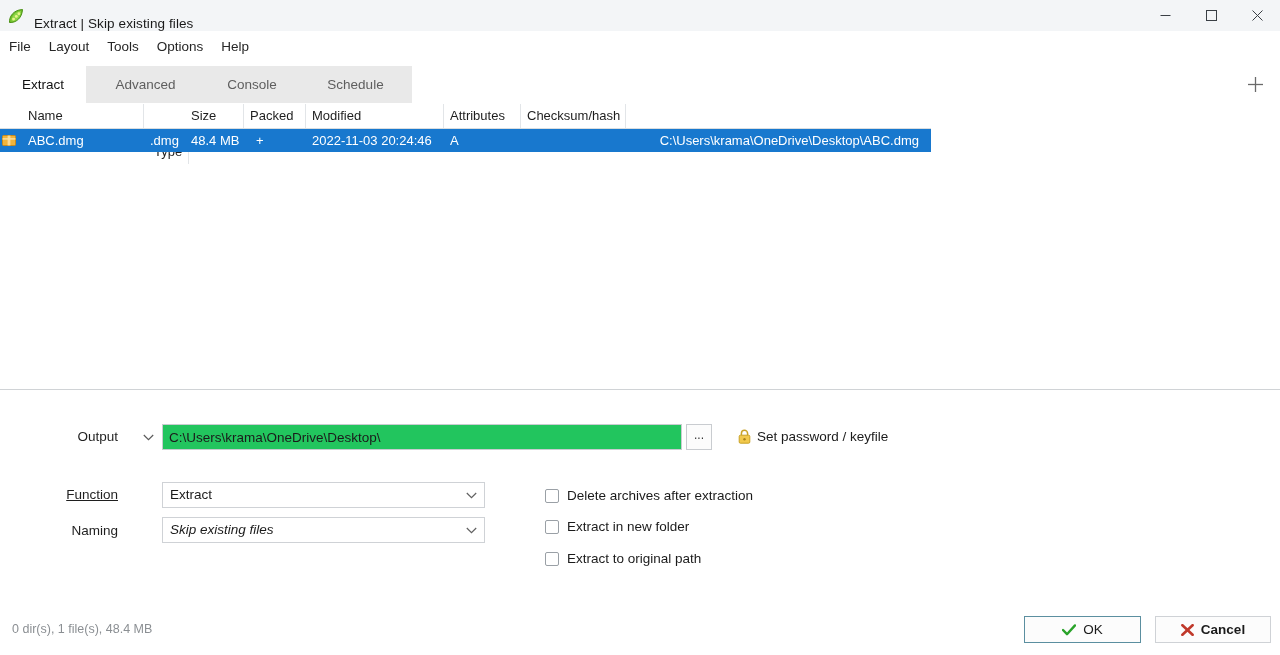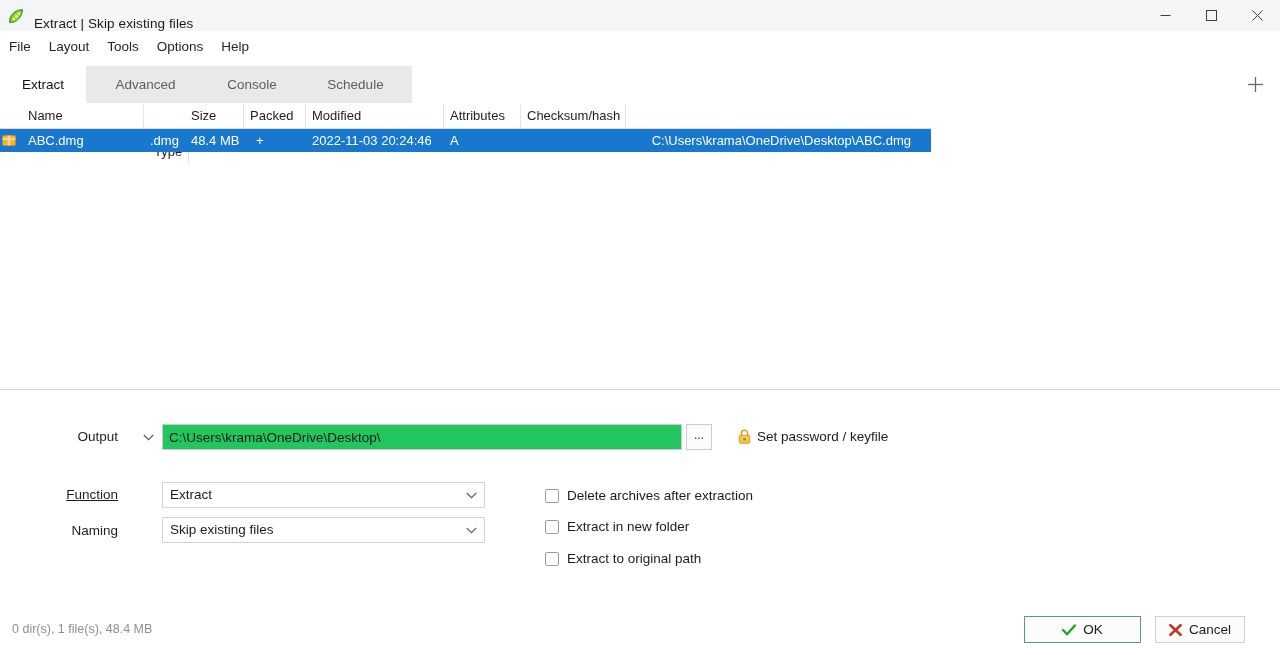--- a/index.html
+++ b/index.html
@@ -103,21 +103,21 @@
   .c-attributes { left: 444px; width: 77px; }
   .c-checksum { left: 521px; width: 105px; }
   .c-fullname { left: 626px; width: 305px; border-right: none; }
 
   .rc-name { left: 22px; }
   .rc-type { left: 144px; }
   .rc-size { left: 185px; }
   .rc-packed { left: 250px; }
   .rc-modified { left: 306px; }
   .rc-attributes { left: 444px; }
-  .rc-fullname { left: 620px; width: 311px; text-align: right; padding-right: 20px; padding-left: 0; }
+  .rc-fullname { left: 620px; width: 311px; text-align: right; padding-right: 12px; padding-left: 0; }
 
   .divider {
     position: absolute; left: 0; top: 389px; width: 1280px; height: 1px;
     background: #d0d3d6;
   }
 
   
   .panel { position: absolute; left: 0; top: 390px; width: 1280px; height: 215px; background: #fff; }
 
   .lbl {
@@ -156,21 +156,21 @@
     position: absolute; left: 162px; height: 26px; width: 323px;
     border: 1px solid #cfd2d6; background: #ffffff;
     font-size: 13.5px; color: #1b1b1b;
   }
   .combo .cval { position: absolute; left: 7px; top: 0; line-height: 24px; white-space: nowrap; }
   .combo .cchev {
     position: absolute; right: 7px; top: 0; height: 24px;
     display: flex; align-items: center; color: #606060;
   }
   .combo-function { top: 482px; }
-  .combo-naming   { top: 517px; }
+  .combo-naming   { top: 517px; font-style: italic; }
 
   .cbrow {
     position: absolute; left: 545px; display: flex; align-items: center;
     font-size: 13.5px; color: #1b1b1b; white-space: nowrap;
   }
   .cbrow .box {
     width: 14px; height: 14px; border: 1px solid #9aa0a6; border-radius: 2px;
     background: #fff; margin-right: 8px; flex: none;
   }
   .cb-1 { top: 488px; }
@@ -182,21 +182,21 @@
     position: absolute; left: 12px; top: 622px;
     font-size: 12.5px; color: #8b8f93; white-space: nowrap;
   }
   .btn {
     position: absolute; height: 27px;
     display: flex; align-items: center; justify-content: center;
     font-size: 13.5px; color: #1b1b1b; background: #fcfcfc;
     border: 1px solid #cfd2d6; white-space: nowrap;
   }
   .btn-ok { left: 1024px; top: 616px; width: 117px; border: 1px solid #5b8fa0; }
-  .btn-cancel { left: 1155px; top: 616px; width: 90px; }
+  .btn-cancel { left: 1155px; top: 616px; width: 116px; font-weight: bold; }
   .btn .gl { margin-right: 7px; display: flex; align-items: center; }
 </style>
 </head>
 <body>
 
 <div class="titlebar">
   <div class="app-icon">
     <svg width="18" height="18" viewBox="0 0 18 18">
       <path d="M2.5 15.5 C2 10 6 3 15.5 2.5 C15 11 9 16 2.5 15.5 Z" fill="#6fbf2a" stroke="#4c9217" stroke-width="1"></path>
       <path d="M4.5 14.2 C4.2 10 7.6 4.3 14 4 C13.6 10.8 9.6 14.5 4.5 14.2 Z" fill="#8fd64a"></path>

